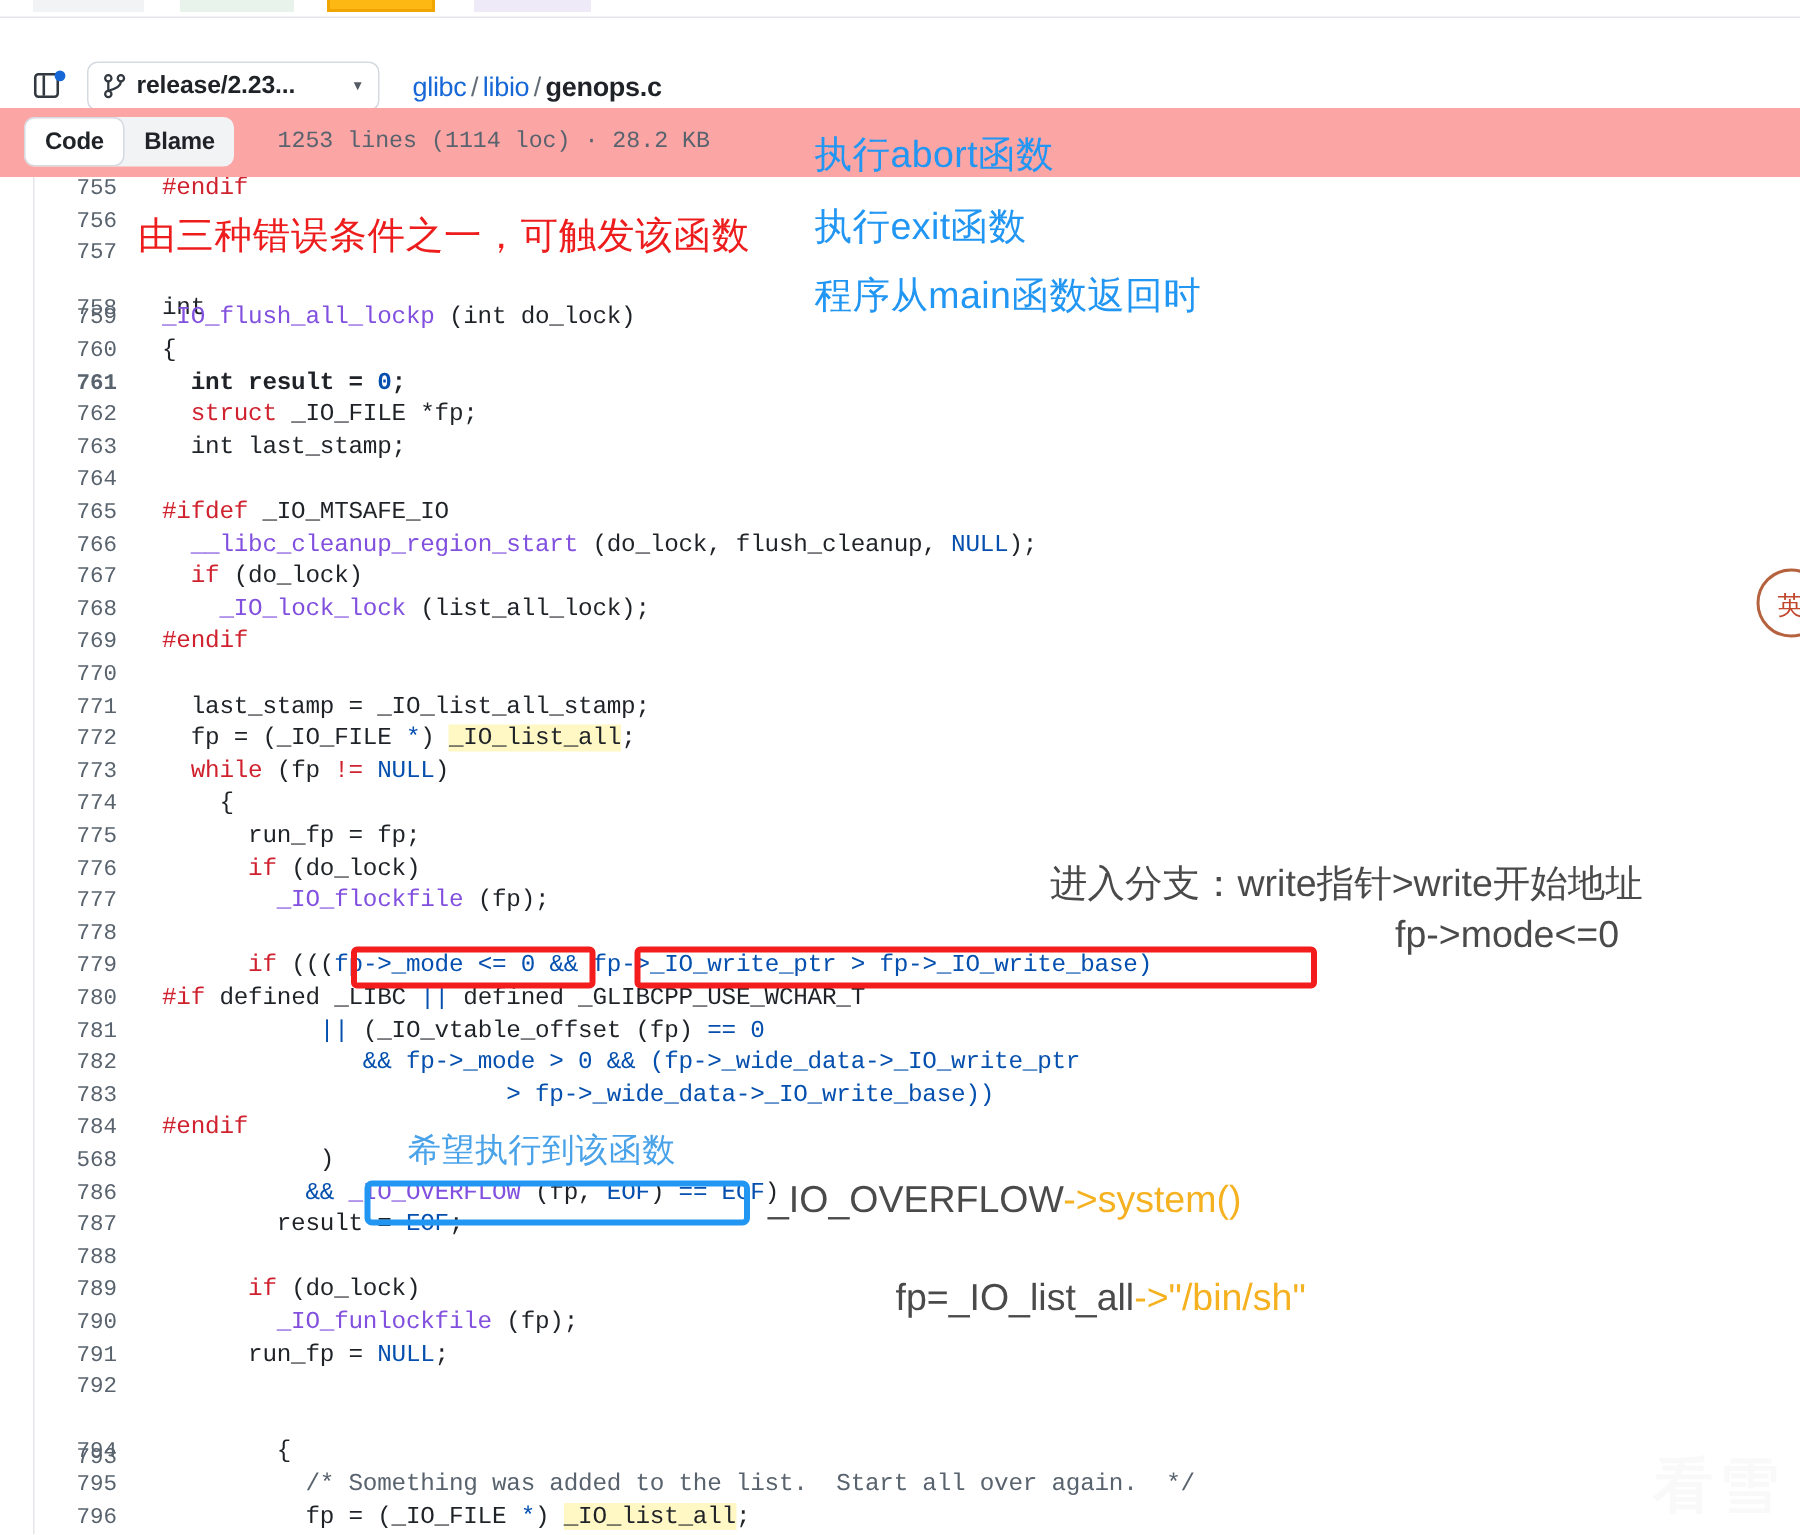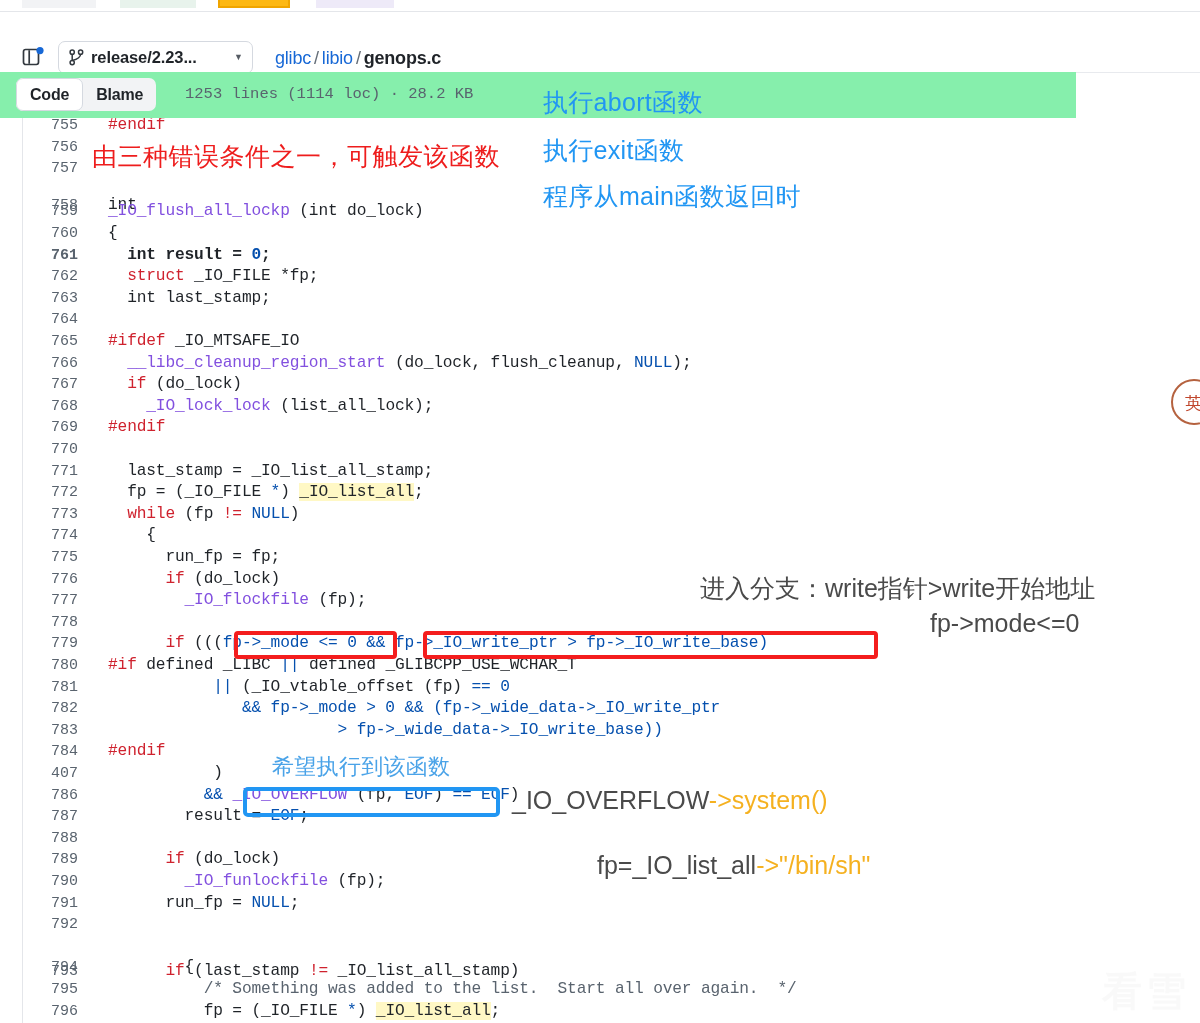--- a/index.html
+++ b/index.html
@@ -29,21 +29,21 @@
              display:flex;align-items:center;padding:0 9px 0 10px;box-sizing:border-box;}
   .branchsel .bicon{width:15px;height:17px;margin-right:7px;flex:none;}
   .branch-name{font-size:16.5px;font-weight:700;color:#1f2328;letter-spacing:-.1px;white-space:nowrap;}
   .caret{margin-left:auto;padding-left:14px;color:#555b63;font-size:9px;line-height:1;}
   .bcrumb{position:absolute;left:275px;top:36px;font-size:18px;letter-spacing:-.2px;white-space:nowrap;}
   .bcrumb a{color:#1768d6;text-decoration:none;}
   .bcrumb .sep{color:#636c76;margin:0 3px;}
   .bcrumb .cur{color:#1f2328;font-weight:700;}
 
   
-  .subbar{position:absolute;left:0;top:72px;width:1076px;height:46px;background:#86efac;}
+  .subbar{position:absolute;left:0;top:72px;width:1200px;height:46px;background:#fca5a5;}
   .segwrap{position:absolute;left:16px;top:6px;height:33px;display:flex;align-items:stretch;
            background:#f2f3f5;border-radius:7px;overflow:hidden;}
   .seg{display:flex;align-items:center;padding:0 13px;font-size:16px;color:#1f2328;font-weight:700;letter-spacing:-.2px;}
   .seg.active{background:#ffffff;border:1px solid #d5d9e0;border-radius:7px;font-weight:700;}
   .filemeta{position:absolute;left:185px;top:13px;font-family:"Liberation Mono","DejaVu Sans Mono",monospace;
             font-size:15.5px;color:#59636e;white-space:nowrap;}
 
   
   .codearea{position:absolute;left:0;top:118px;width:1200px;height:905px;background:#fff;overflow:hidden;}
   .gutterline{position:absolute;left:22px;top:0;width:1px;height:905px;background:#e4e6ea;}
@@ -245,21 +245,21 @@
         </div>
         <div class="row" style="top: 601.8px;">
           <div class="lnum">783</div>
           <div class="ln-code">                        <span class="n">&gt; fp-&gt;_wide_data-&gt;_IO_write_base))</span></div>
         </div>
         <div class="row" style="top: 623.4px;">
           <div class="lnum">784</div>
           <div class="ln-code"><span class="k">#endif</span></div>
         </div>
         <div class="row" style="top: 645px;">
-          <div class="lnum">407</div>
+          <div class="lnum">568</div>
           <div class="ln-code">           )</div>
         </div>
         <div class="row" style="top: 666.6px;">
           <div class="lnum">786</div>
           <div class="ln-code">          <span class="n">&amp;&amp;</span> <span class="f">_IO_OVERFLOW</span> (fp, <span class="n">EOF</span>) <span class="n">== EOF</span>)</div>
         </div>
         <div class="row" style="top: 688.2px;">
           <div class="lnum">787</div>
           <div class="ln-code">        result = <span class="n">EOF</span>;</div>
         </div>
@@ -278,21 +278,20 @@
         <div class="row" style="top: 774.6px;">
           <div class="lnum">791</div>
           <div class="ln-code">      run_fp = <span class="n">NULL</span>;</div>
         </div>
         <div class="row" style="top: 796.2px;">
           <div class="lnum">792</div>
           <div class="ln-code"></div>
         </div>
         <div class="row" style="top: 843px;">
           <div class="lnum">793</div>
-          <div class="ln-code">      <span class="k">if</span> (last_stamp <span class="k">!=</span> _IO_list_all_stamp)</div>
         </div>
         <div class="row" style="top: 839.4px;">
           <div class="lnum">794</div>
           <div class="ln-code">        {</div>
         </div>
         <div class="row" style="top: 861px;">
           <div class="lnum">795</div>
           <div class="ln-code">          <span class="c">/* Something was added to the list.  Start all over again.  */</span></div>
         </div>
         <div class="row" style="top: 882.6px;">

